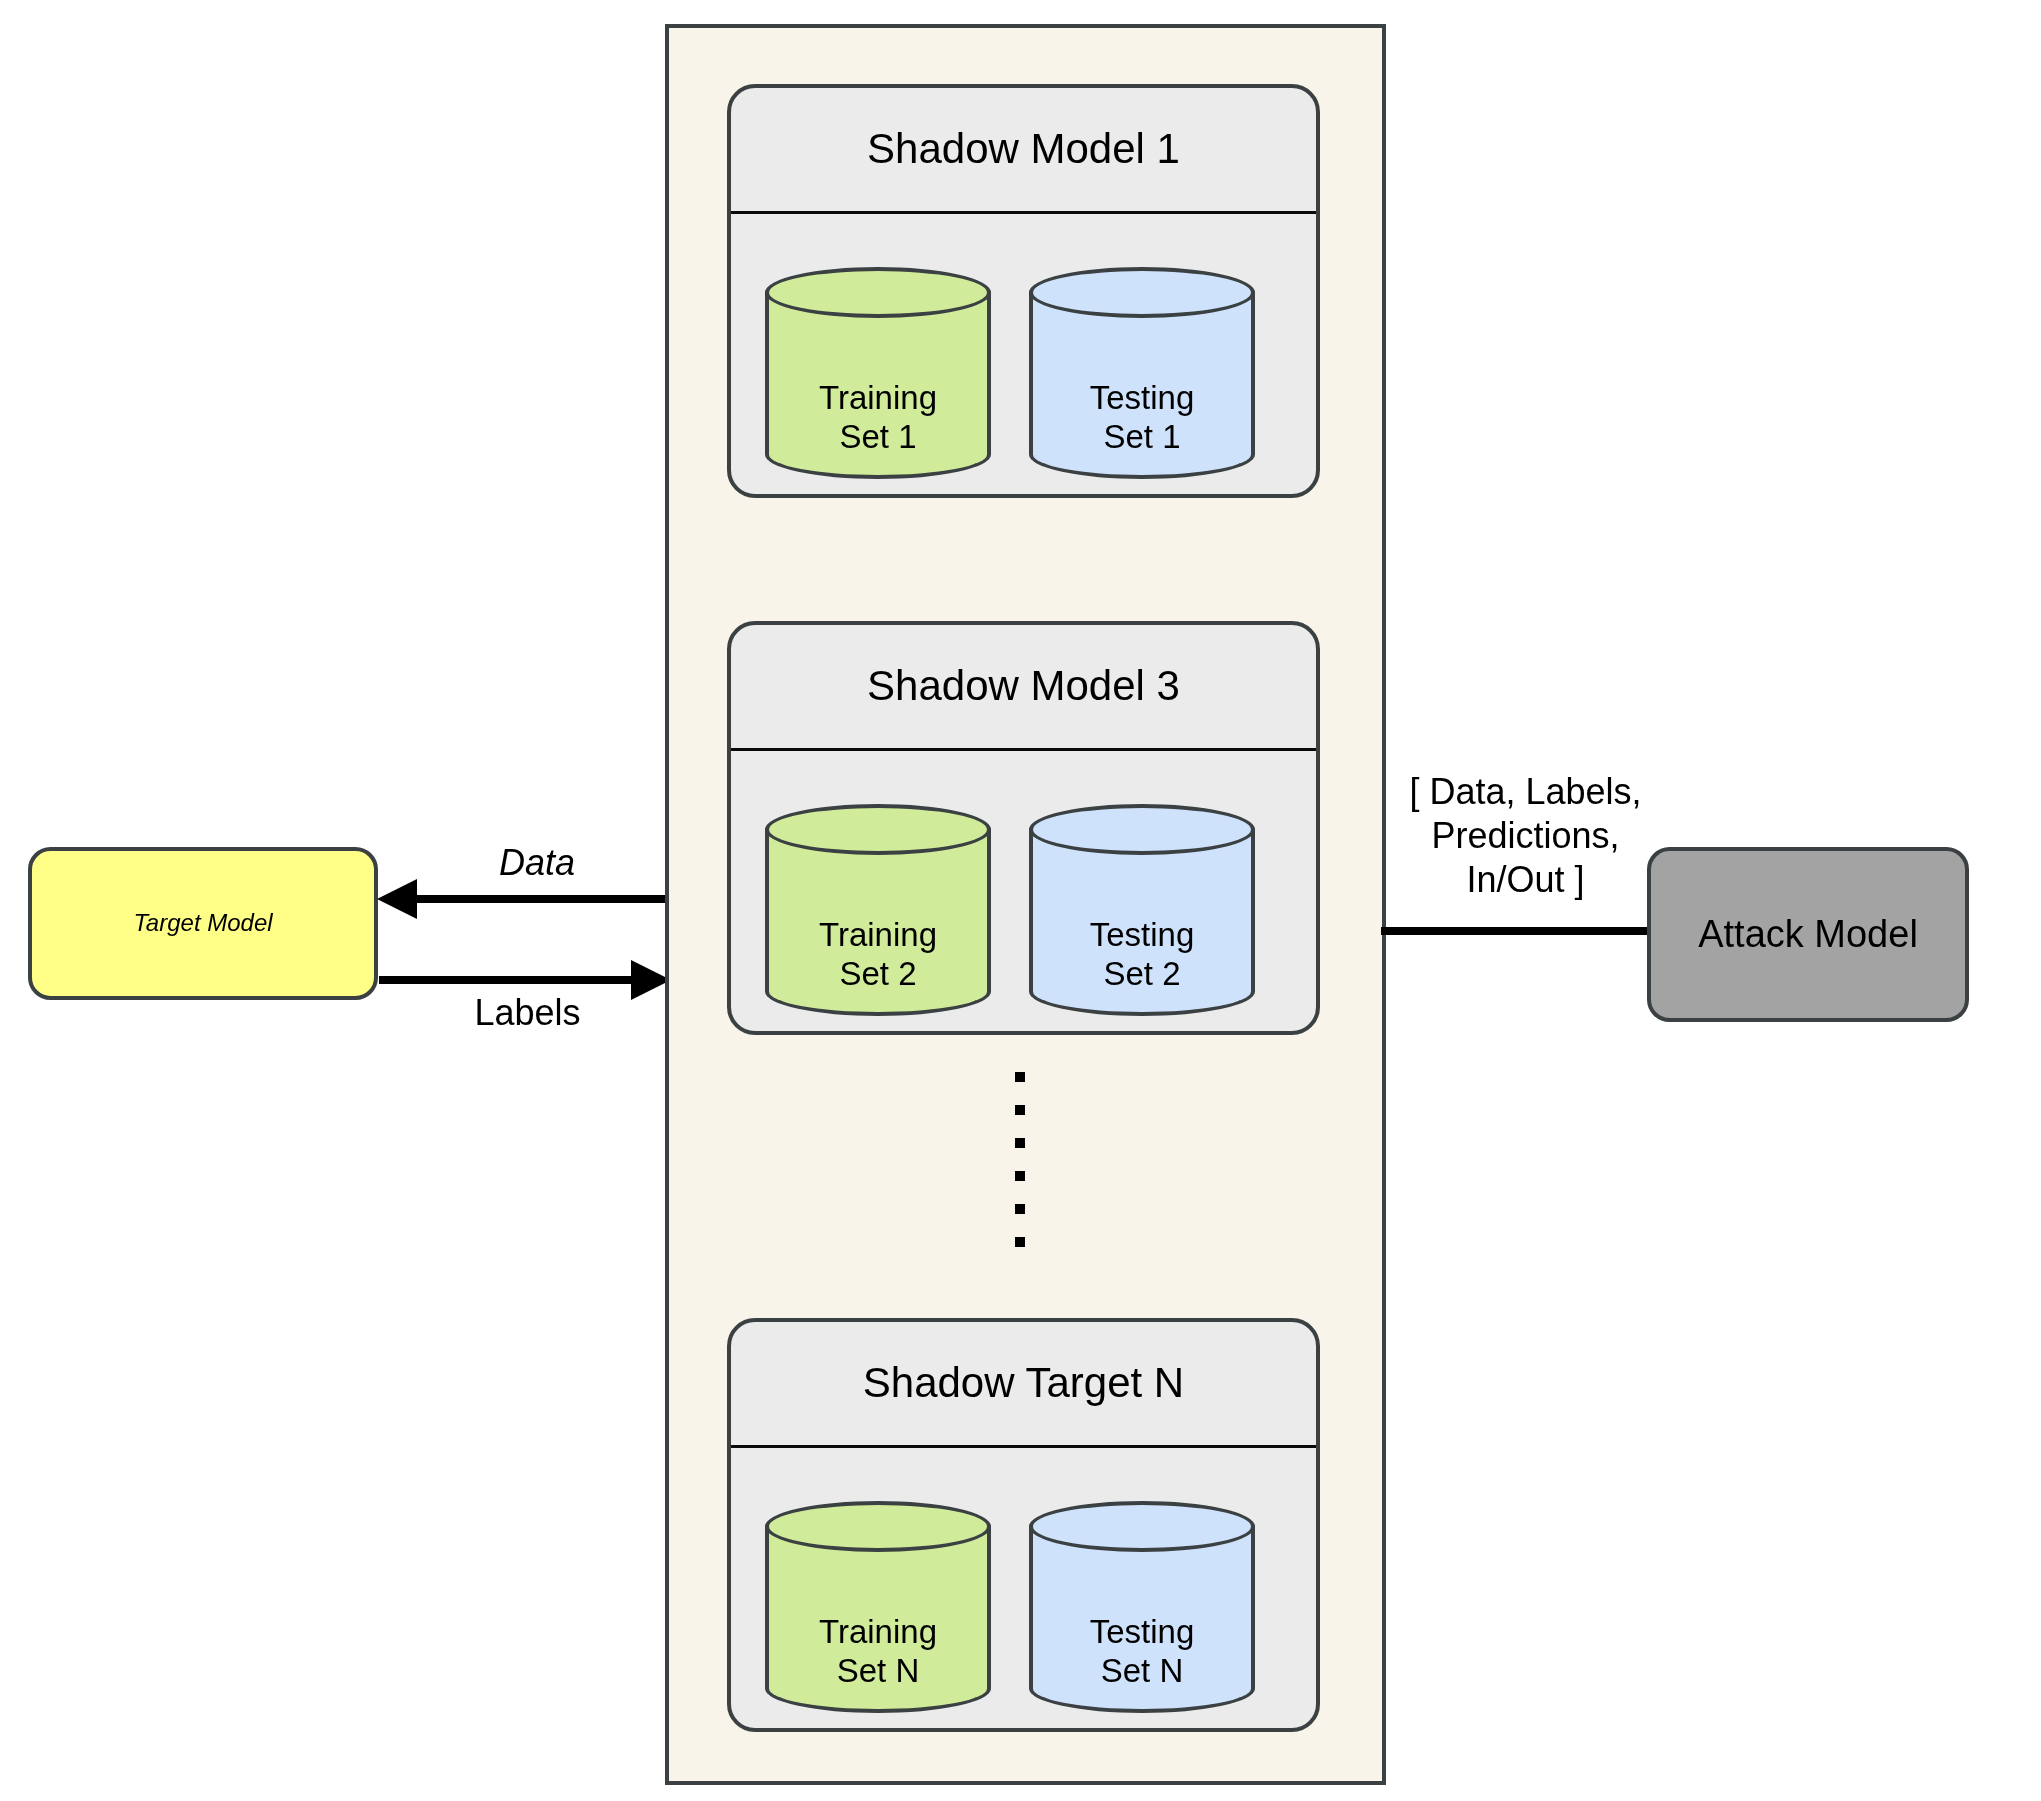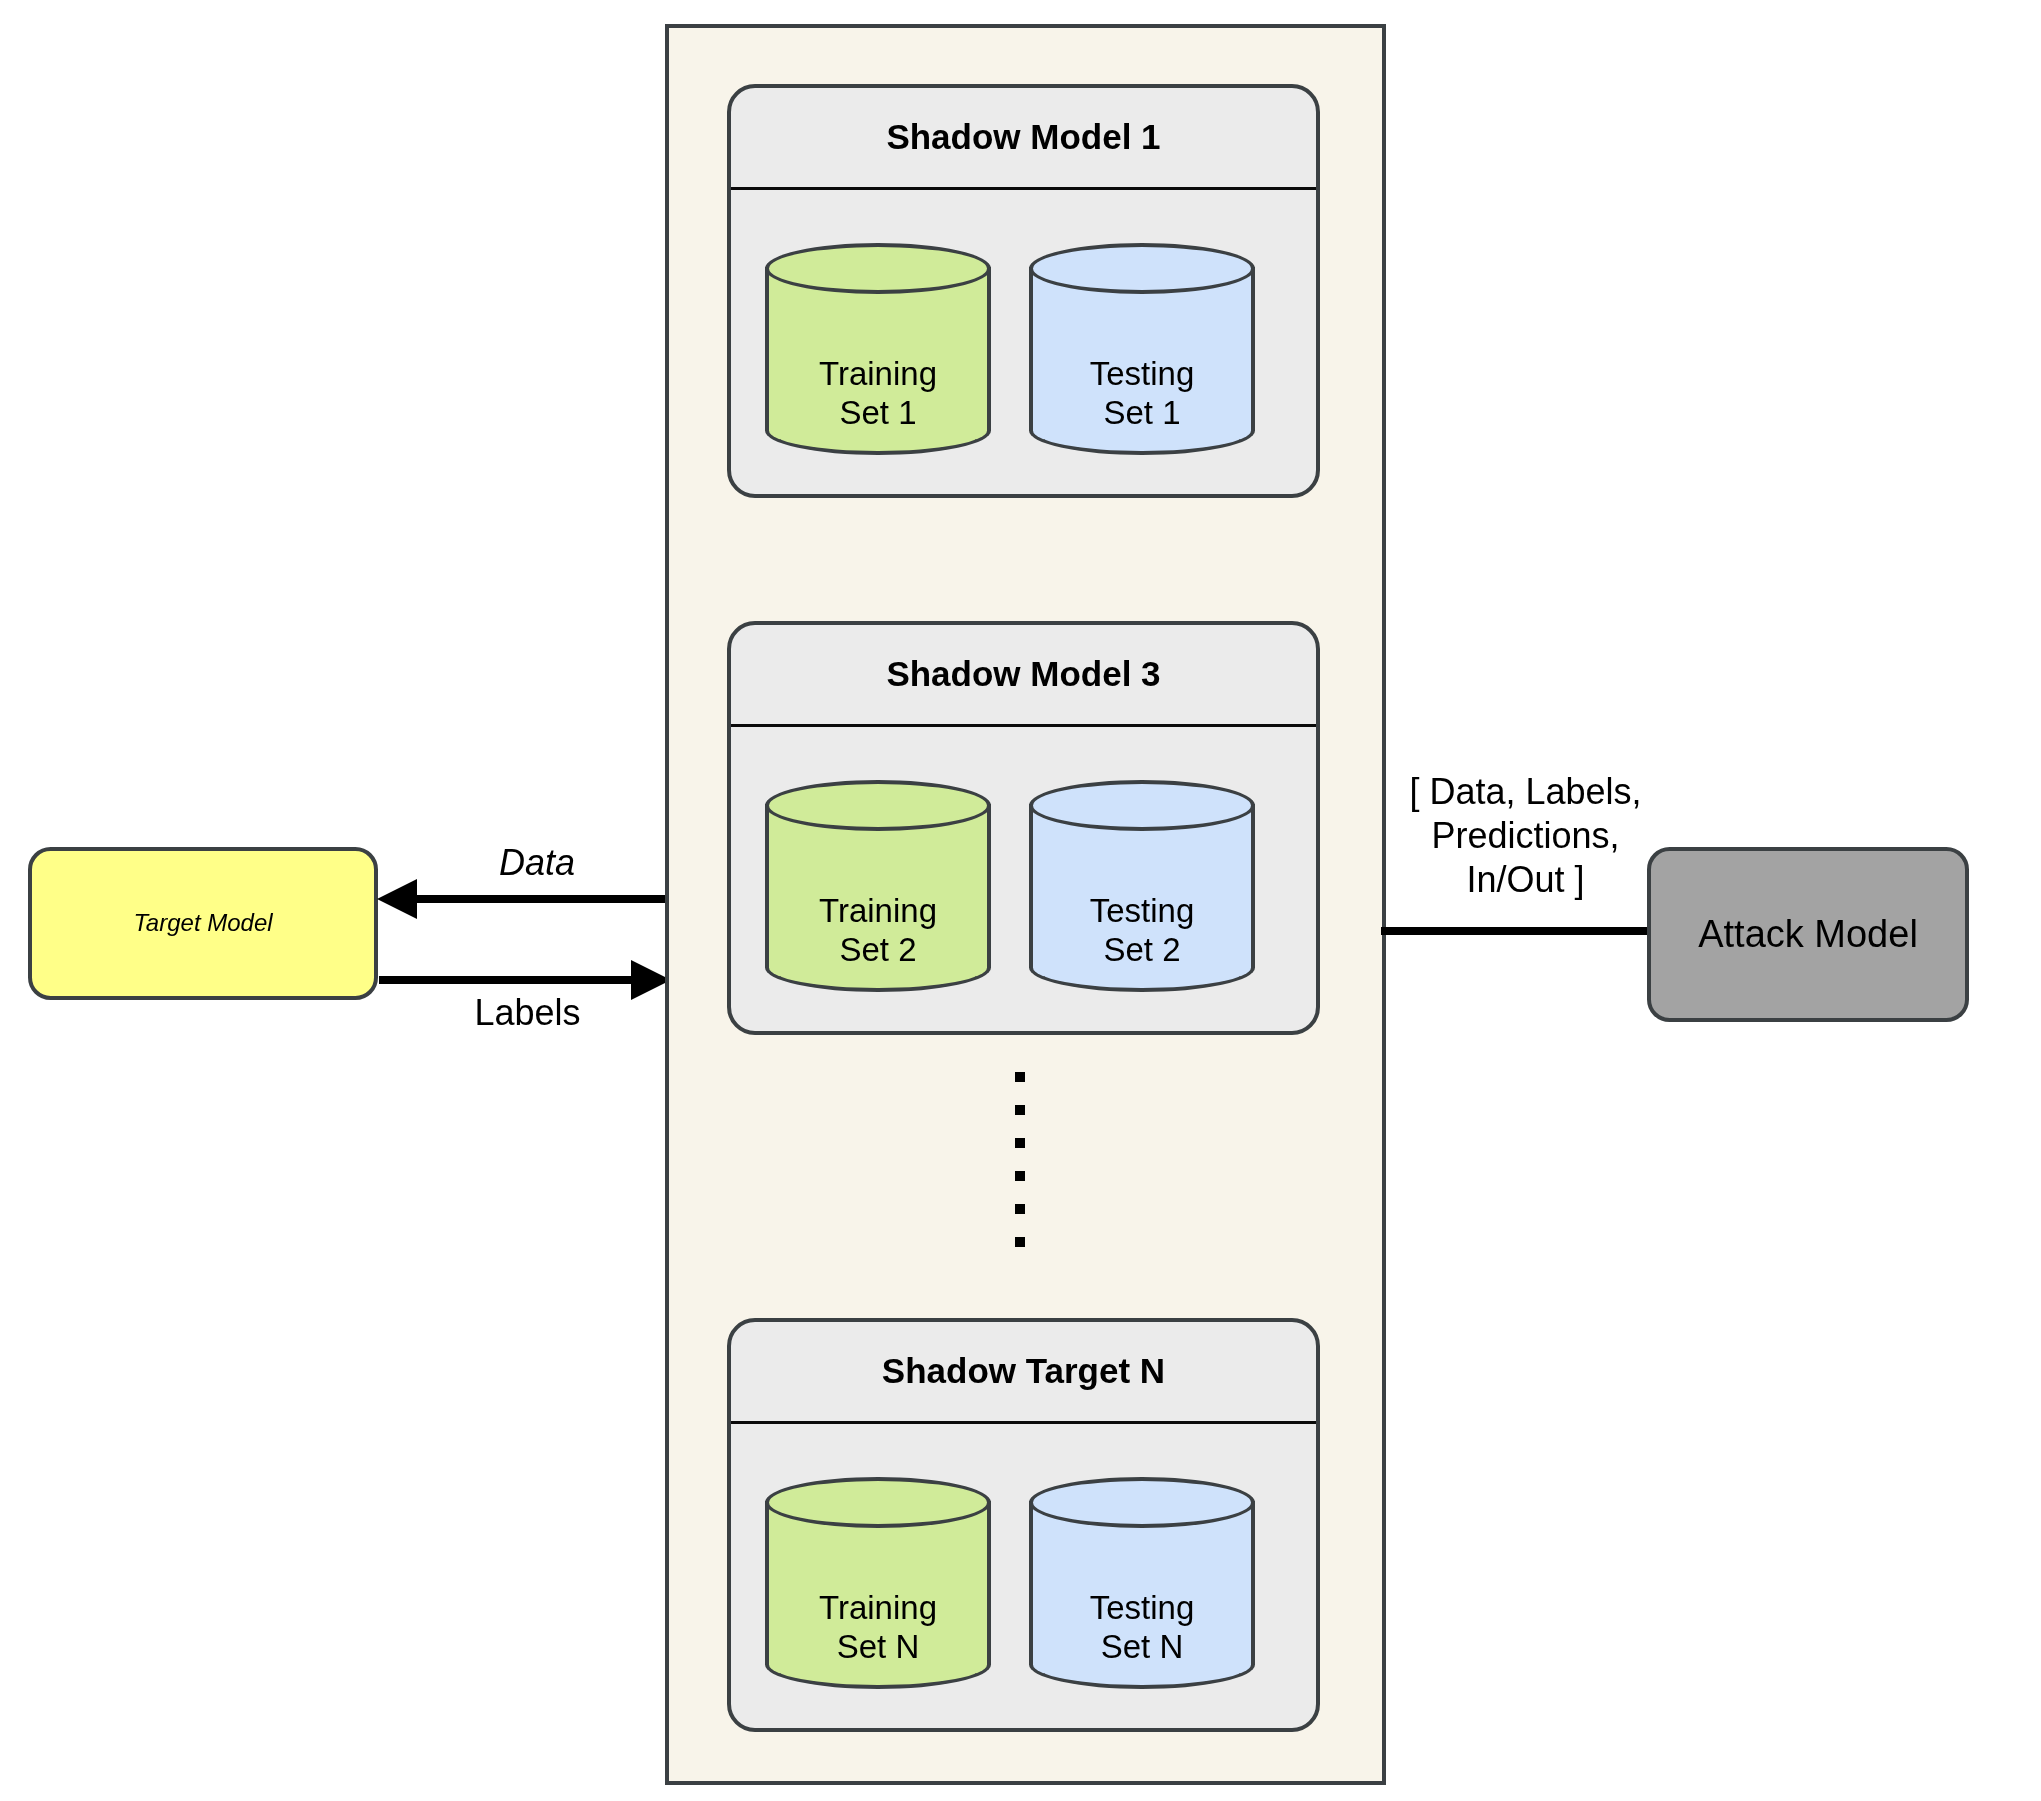--- a/index.html
+++ b/index.html
@@ -45,29 +45,28 @@
     position: absolute;
     box-sizing: border-box;
     width: 593px;
     height: 414px;
     left: 58px;
     background: #ebebeb;
     border: 4.7px solid #3b4043;
     border-radius: 28px;
   }
   .shadow-model .sm-title {
-    height: 102px;
+    height: 126px;
     display: flex;
     align-items: center;
     justify-content: center;
-    font-size: 35px;
+    font-size: 42px;
     color: #000;
     border-bottom: 3.8px solid #0a0a0a;
     box-sizing: border-box;
-    font-weight: bold;
   }
   .shadow-model .sm-body {
     position: relative;
     height: 303px;
   }
 
   
   .cyl {
     position: absolute;
     width: 252px;

